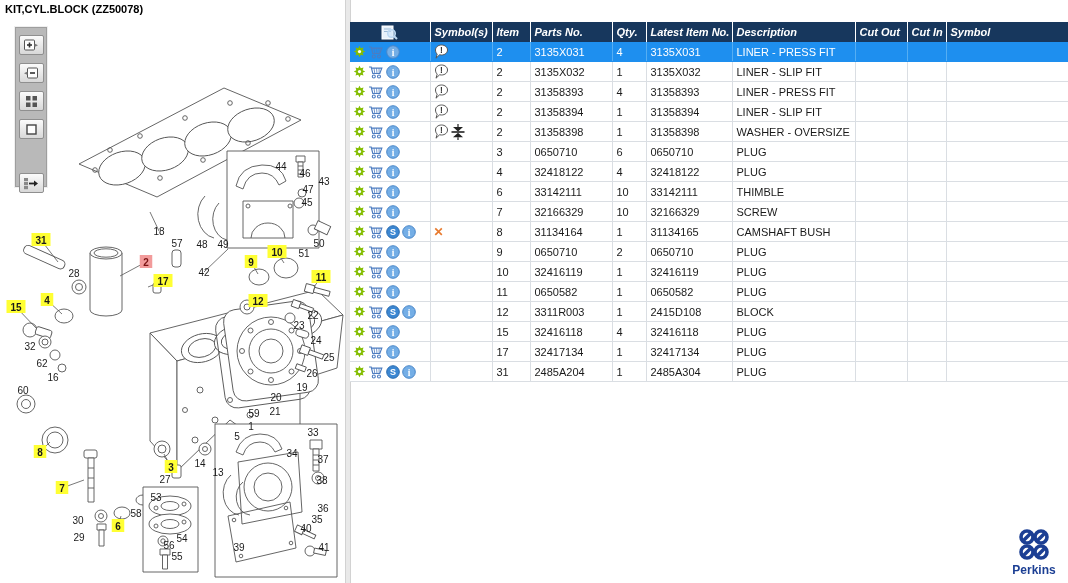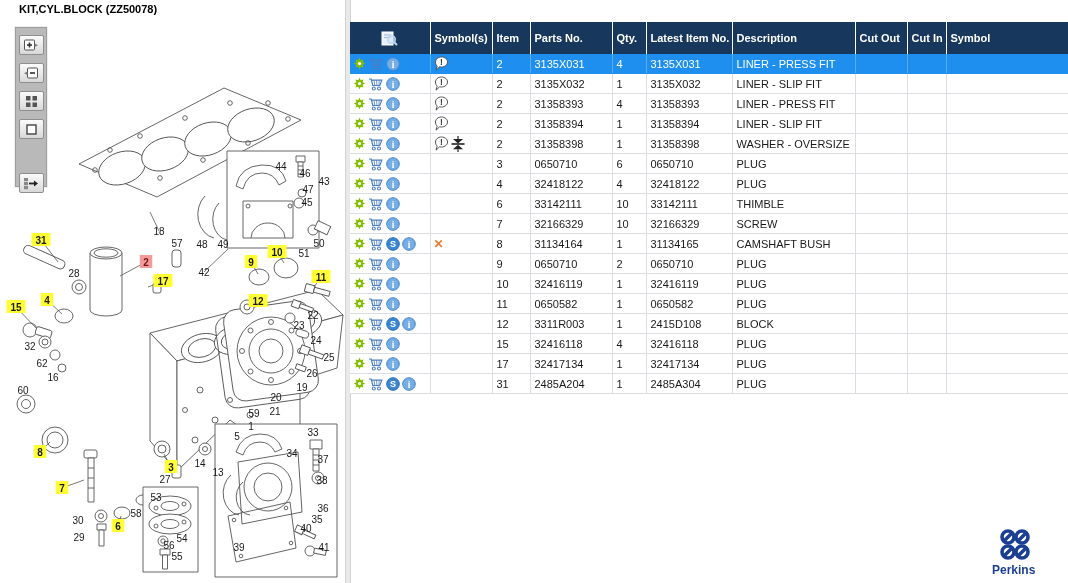--- a/index.html
+++ b/index.html
@@ -3,21 +3,20 @@
 <meta charset="utf-8">
 <style>
   html,body{margin:0;padding:0;}
   body{
     width:1068px;height:583px;position:relative;overflow:hidden;
     background:#ffffff;font-family:"Liberation Sans",sans-serif;
   }
   .page-title{
     position:absolute;left:5px;top:3px;font-size:11px;font-weight:bold;color:#000;
     white-space:nowrap;
-    margin-left:14px;
   }
   
   .toolbar{
     position:absolute;left:14px;top:26px;width:34px;height:162px;
     background:#b9b9b9;border:1px solid #efefef;
     box-shadow:inset 0 0 0 1px #9e9e9e;
     display:flex;flex-direction:column;align-items:center;padding-top:8px;box-sizing:border-box;
   }
   .tbtn{
     width:23px;height:18px;margin-bottom:8px;flex:0 0 auto;
@@ -33,34 +32,34 @@
     background:#e9e9e9;border-left:1px solid #d2d2d2;border-right:1px solid #d2d2d2;
   }
   
   .diagram{position:absolute;left:0;top:18px;width:346px;height:565px;}
   .diagram text{font-family:"Liberation Sans",sans-serif;}
   
   .tablewrap{position:absolute;left:350px;top:22px;width:718px;}
   table.parts{border-collapse:collapse;table-layout:fixed;width:718px;font-size:11px;}
   table.parts th{
     background:#17375d;color:#fff;font-weight:bold;text-align:left;
-    padding:8px 4px;height:16px;border-right:1px solid rgba(255,255,255,.35);
-    white-space:nowrap;overflow:hidden;
+    padding:2px 4px;height:16px;border-right:1px solid rgba(255,255,255,.35);
+    white-space:nowrap;overflow:hidden;font-style:italic;
   }
   table.parts th.c-preview{text-align:center;}
   table.parts td{
     padding:0 4px;height:19px;border-right:1px solid #dadee3;border-bottom:1px solid #dadee3;
     white-space:nowrap;overflow:hidden;color:#1a1a1a;background:#fff;
   }
   table.parts td.cell-actions,table.parts td.cell-symbols{padding:0 2px;}
   tr.selected td{background:#1e8fef;color:#fff;border-right-color:#55aef3;border-bottom-color:#1e8fef;}
   .icon{display:inline-block;vertical-align:middle;margin:0 1px;line-height:0;}
   .x-glyph{color:#e87a2e;font-weight:bold;font-size:12px;line-height:12px;}
   
-  .logo{position:absolute;right:20px;bottom:6px;width:56px;text-align:left;}
+  .logo{position:absolute;right:6px;bottom:6px;width:56px;text-align:center;}
   .logo-text{color:#1c3f94;font-weight:bold;font-size:12px;letter-spacing:0;}
 </style>
 </head>
 <body>
 
 <div class="page-title">KIT,CYL.BLOCK (ZZ50078)</div>
 
 <div class="toolbar">
   <div class="tbtn">
     <span class="icon">

